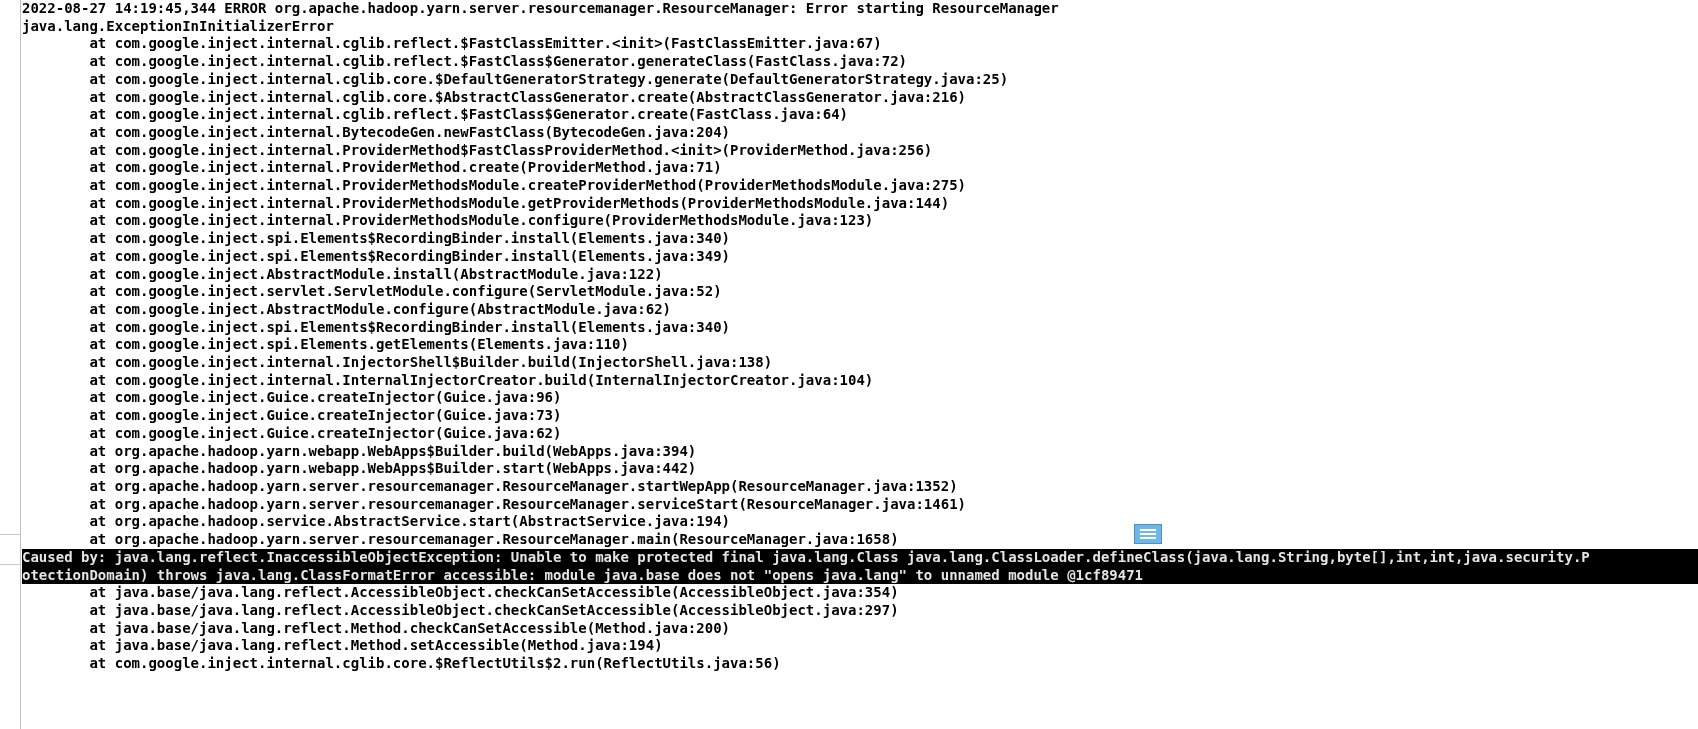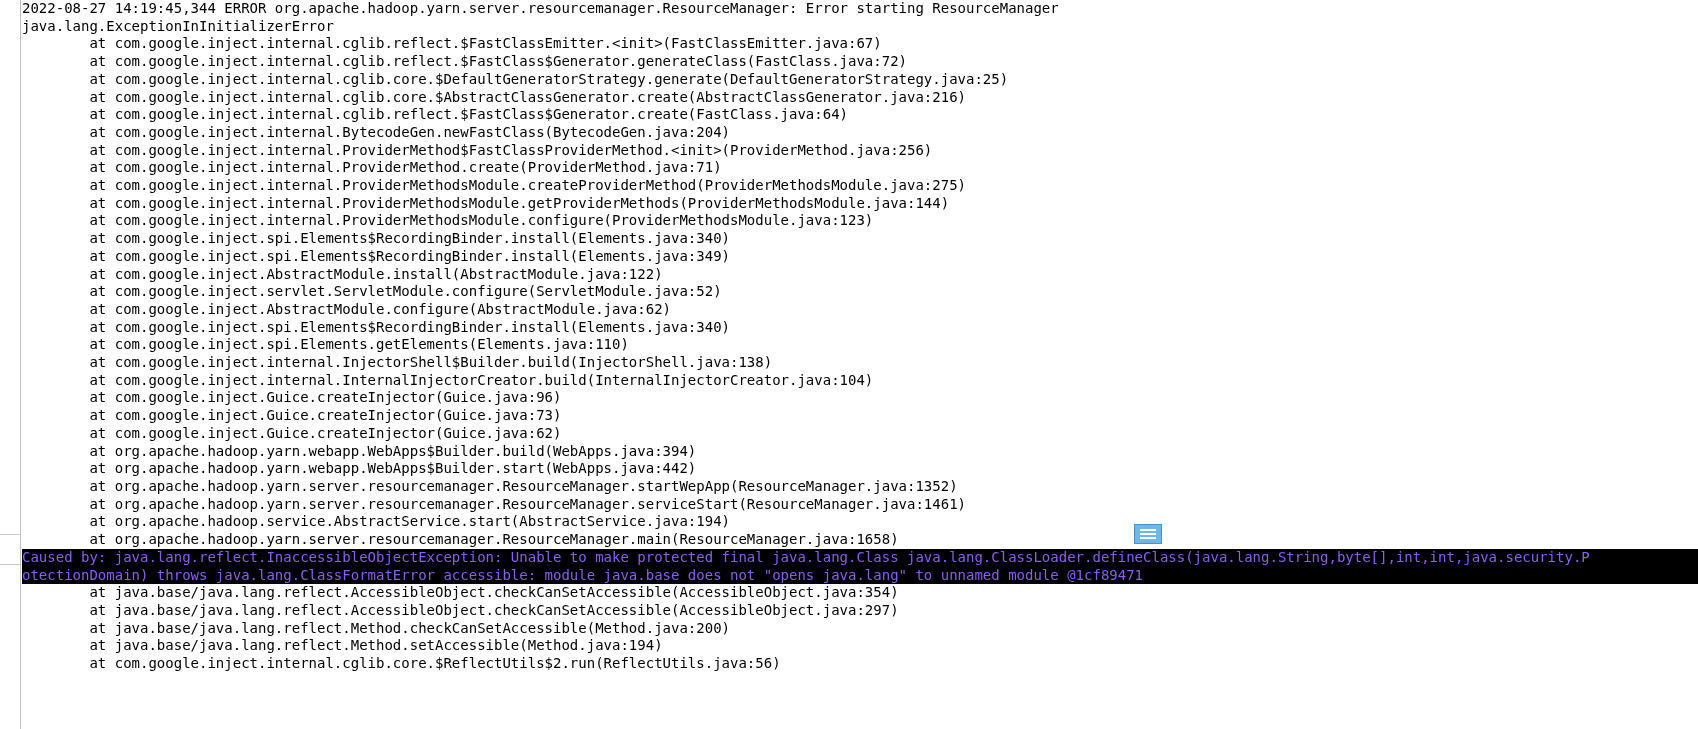--- a/index.html
+++ b/index.html
@@ -29,24 +29,24 @@
       height: 30px;
       border-bottom: 1px solid #c8c8c8;
     }
     .main {
       position: absolute;
       left: 22px;
       top: 0;
       right: 0;
       bottom: 0;
     }
-    .log-line { display: block; }
+    .log-line { display: block; font-weight: bold; }
     .hl {
       background: #000;
-      color: #8b5cf6;
+      color: #e5e5e5;
     }
     .icon-sel {
       position: absolute;
       width: 28px;
       height: 20px;
       background: #6fb7e6;
       border: 1px solid #4a90c2;
       display: flex;
       flex-direction: column;
       justify-content: center;

